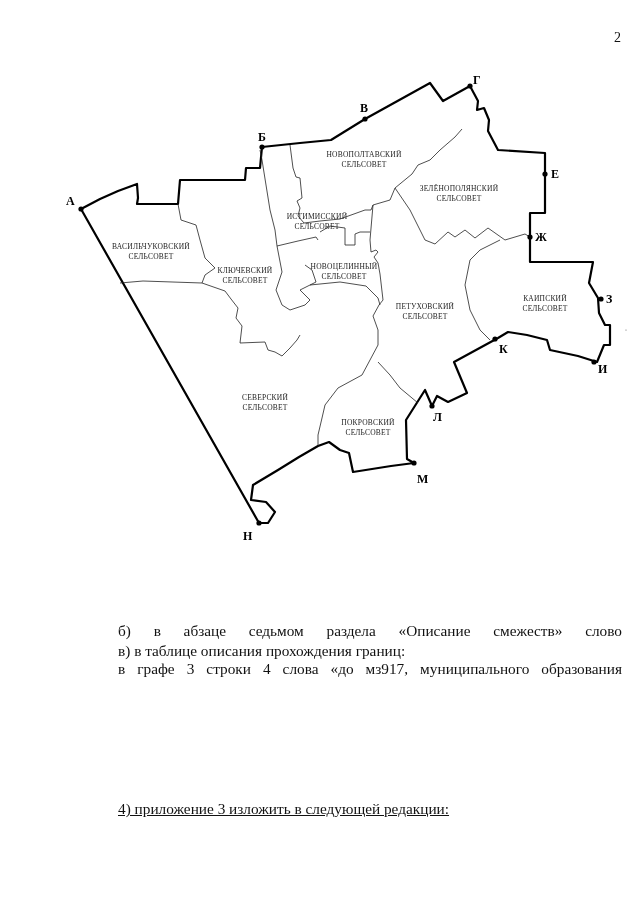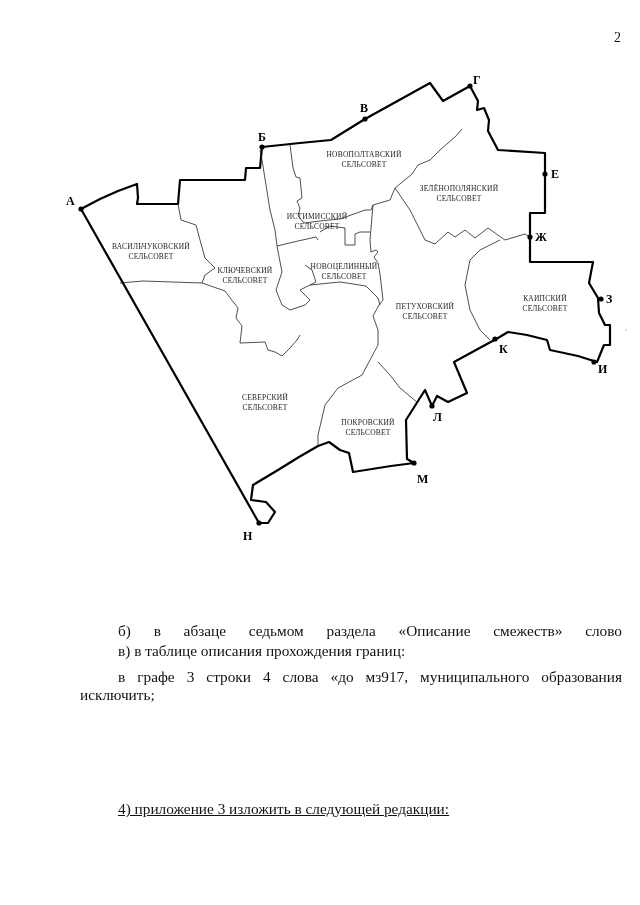--- a/index.html
+++ b/index.html
@@ -124,19 +124,18 @@
 
   <circle cx="626" cy="330" r="0.6" fill="#666"></circle>
 </svg>
 
 <div class="text" id="p-b">
   <div class="justify-line" style="padding-left:38px;">б) в абзаце седьмом раздела «Описание смежеств» слово</div>
 </div>
 
 <div class="text" id="p-v">
   <div style="padding-left:38px;">в) в таблице описания прохождения границ:</div>
-  <div class="justify-line" style="padding-left:38px;margin-top:8px;">в графе 3 строки 4 слова «до мз917, муниципального образования</div>
-  <div>исключить;</div>
+  <div class="justify-line" style="padding-left:38px;">в графе 3 строки 4 слова «до мз917, муниципального образования</div>
 </div>
 
 <div class="text" id="p-4">
   <div style="padding-left:38px;">4) приложение 3 изложить в следующей редакции:</div>
 </div>
 
 </body></html>

